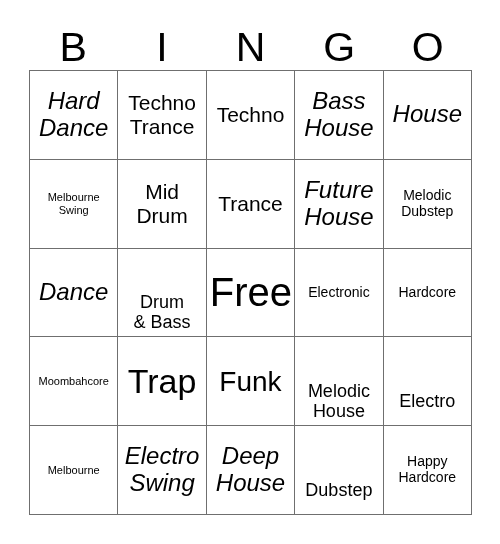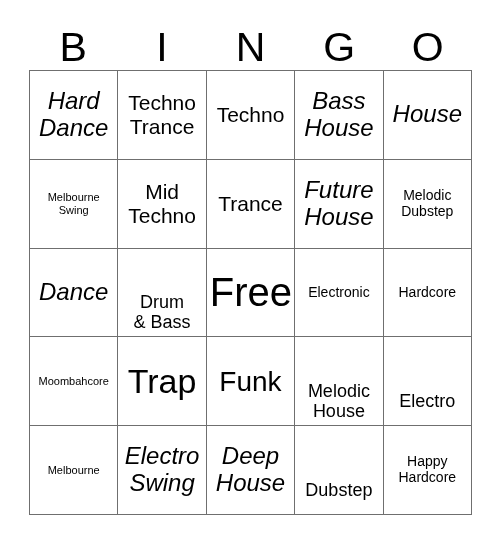--- a/index.html
+++ b/index.html
@@ -128,21 +128,21 @@
     <div class="bingo-cell">
         <span class="cell-text fs-xl">House</span>
       </div>
 
     <div class="bingo-cell">
         <span class="cell-text fs-xs">Melbourne
 Swing</span>
       </div>
     <div class="bingo-cell">
         <span class="cell-text fs-lg">Mid
-Techno</span>
+Drum</span>
       </div>
     <div class="bingo-cell">
         <span class="cell-text fs-lg">Trance</span>
       </div>
     <div class="bingo-cell">
         <span class="cell-text fs-xl">Future
 House</span>
       </div>
     <div class="bingo-cell">
         <span class="cell-text fs-sm">Melodic

